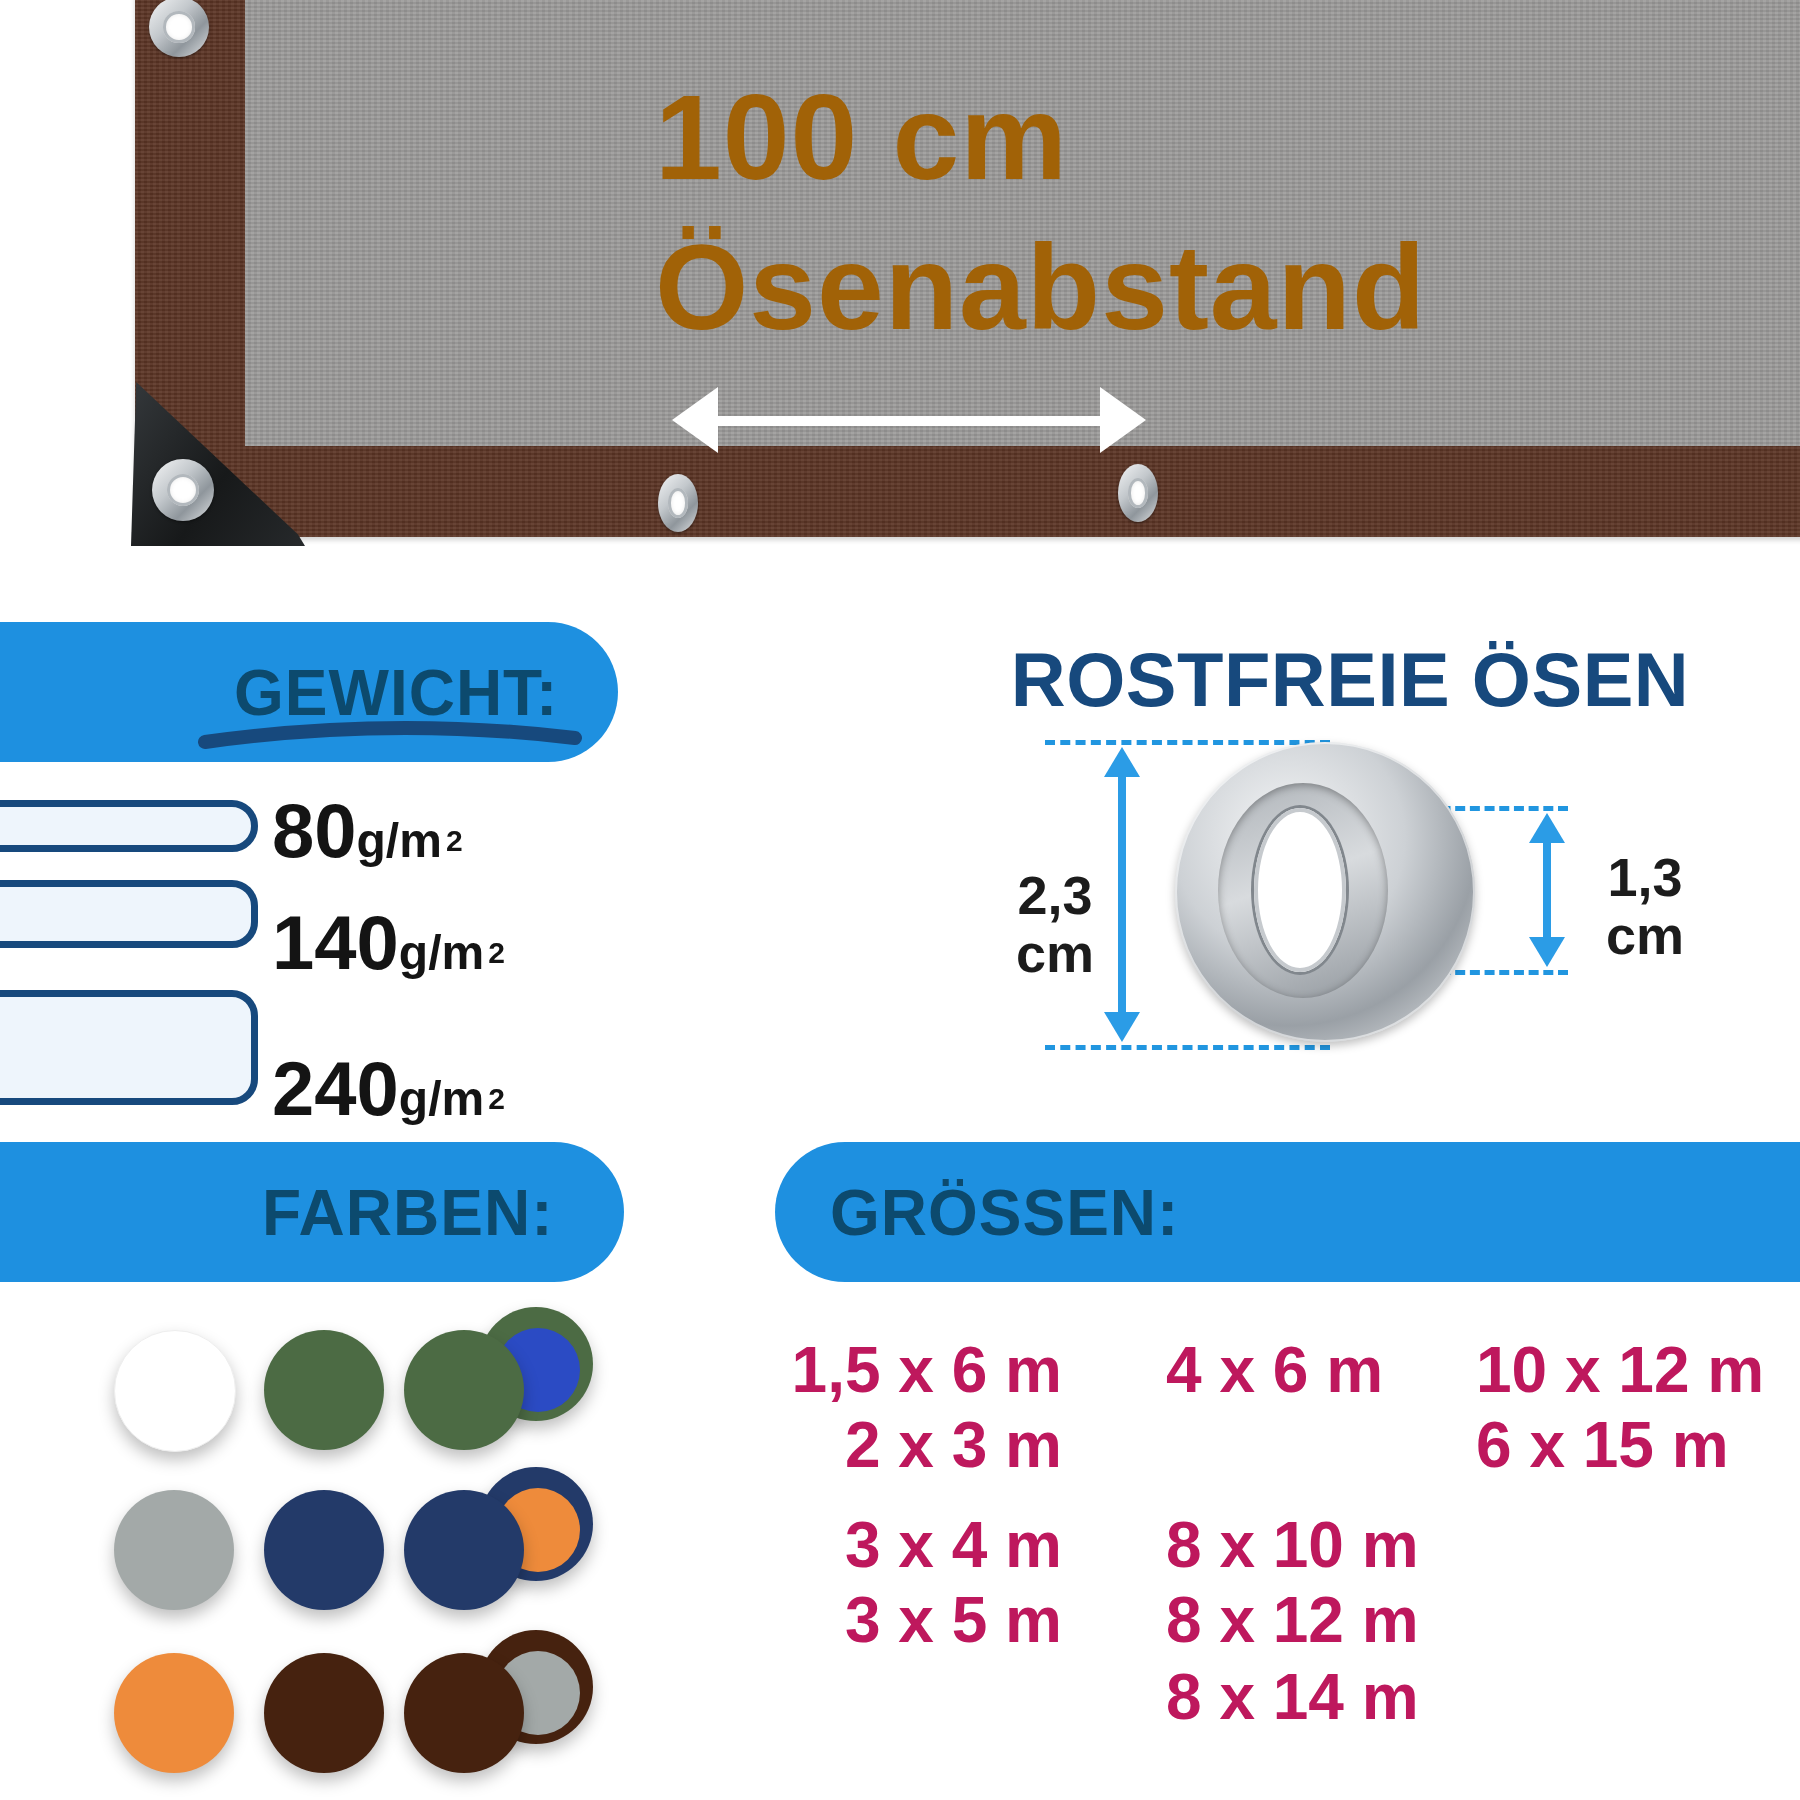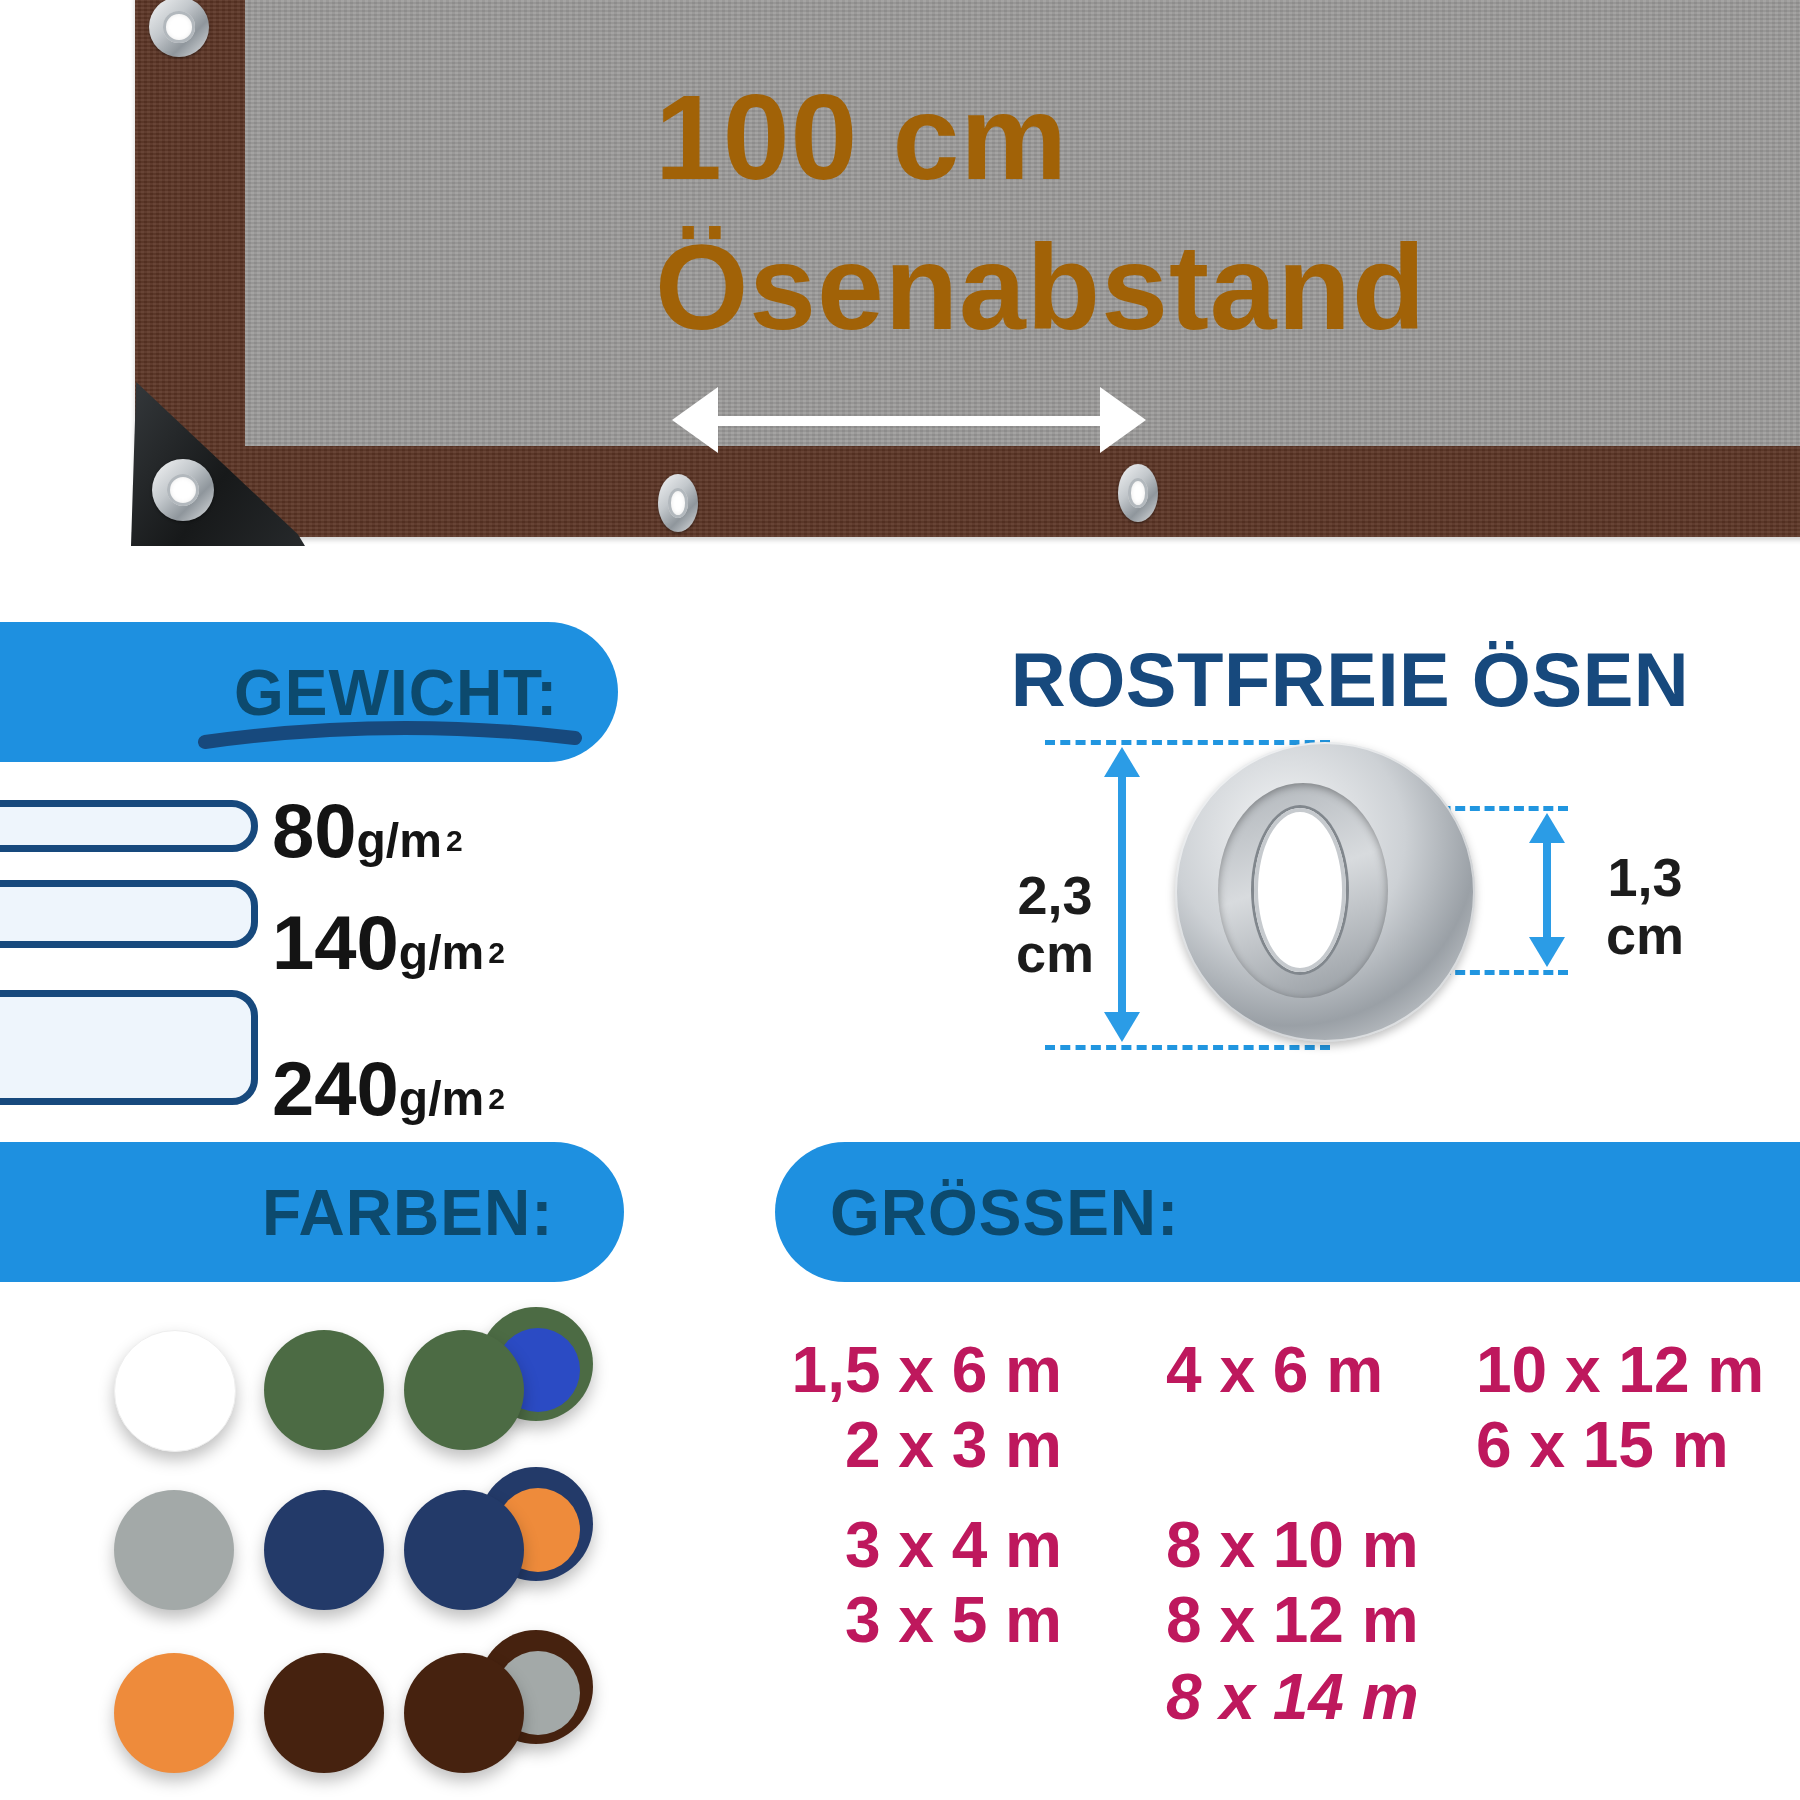--- a/index.html
+++ b/index.html
@@ -205,15 +205,15 @@
 
   <div class="size-cell c1" style="top:1409px;">2 x 3 m</div>
   <div class="size-cell c3" style="top:1409px;">6 x 15 m</div>
 
   <div class="size-cell c1" style="top:1509px;">3 x 4 m</div>
   <div class="size-cell c2" style="top:1509px;">8 x 10 m</div>
 
   <div class="size-cell c1" style="top:1584px;">3 x 5 m</div>
   <div class="size-cell c2" style="top:1584px;">8 x 12 m</div>
 
-  <div class="size-cell c2" style="top:1661px;font-style:italic;">8 x 14 m</div>
+  <div class="size-cell c2" style="top:1661px;">8 x 14 m</div>
 
 </div>
 
 </body></html>

